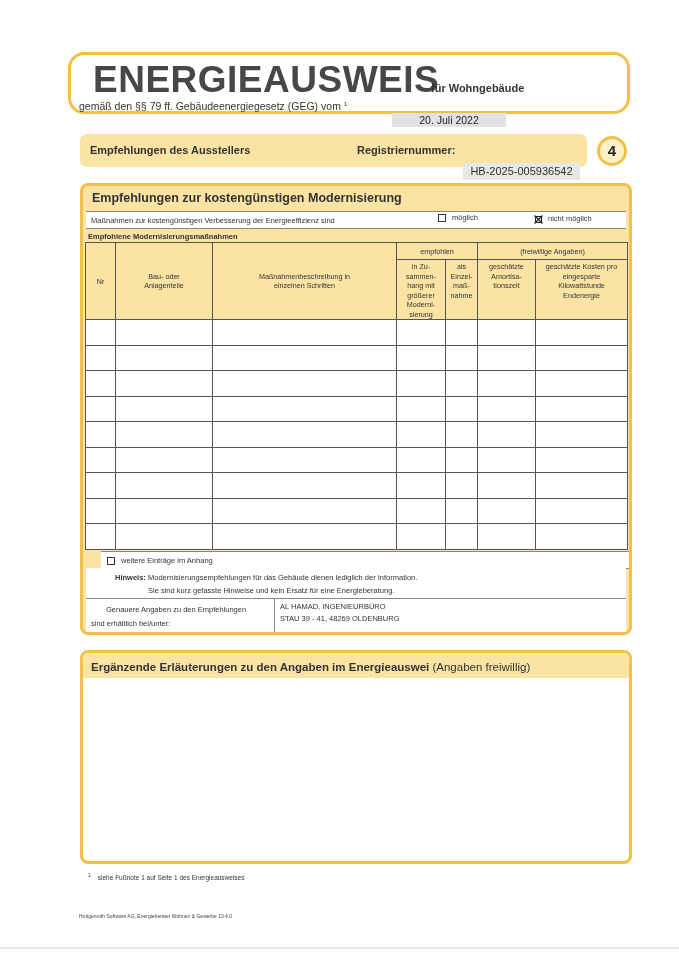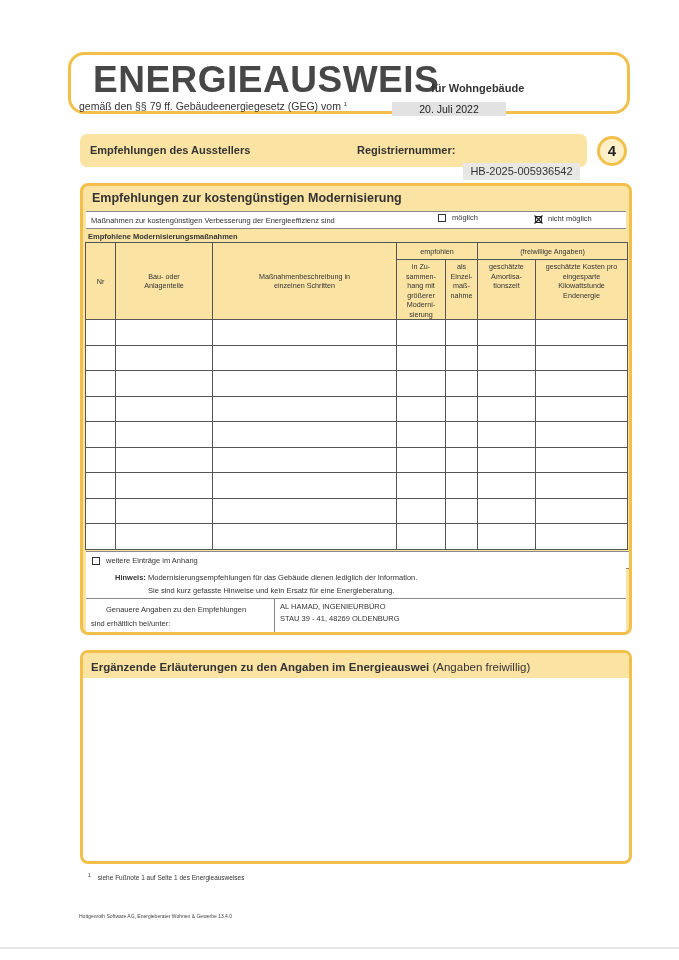--- a/index.html
+++ b/index.html
@@ -6,21 +6,21 @@
   body { width:679px; height:960px; background:#ffffff; position:relative; overflow:hidden;
          font-family:"Liberation Sans", sans-serif; color:#222; }
   .abs { position:absolute; }
 
   
   #hdr { left:68px; top:52px; width:562px; height:62px; border:3px solid #f2c04a; border-radius:16px; background:#fff; box-sizing:border-box; }
   #title { left:22px; top:4px; font-size:37px; font-weight:bold; color:#474747; letter-spacing:0.5px; }
   #subtitle { left:360px; top:27px; font-size:11px; font-weight:bold; color:#333; }
   #legal { left:8px; top:45px; font-size:10.5px; color:#333; }
   #legal sup { font-size:6px; }
-  #datebox { left:321px; top:47px; width:114px; height:14px; background:#e2e2e2; font-size:10.5px; text-align:center; line-height:14px; }
+  #datebox { left:321px; top:58px; width:114px; height:14px; background:#e2e2e2; font-size:10.5px; text-align:center; line-height:14px; }
 
   
   #bar2 { left:80px; top:134px; width:507px; height:33px; background:#fbe3a3; border-radius:7px; }
   #bar2-label { left:10px; top:10px; font-size:11px; font-weight:bold; color:#333; }
   #reg-label { left:277px; top:10px; font-size:11px; font-weight:bold; color:#333; }
   #reg-box { left:383px; top:8px; width:117px; height:17px; background:#e7e7e3; font-size:11px; text-align:center; line-height:17px; color:#333;margin-top:21px; }
   #pagecircle { left:597px; top:136px; width:30px; height:30px; border:3px solid #f2c04a; border-radius:50%; background:#fdf0c8; box-sizing:border-box; text-align:center; line-height:24px; font-weight:bold; font-size:15px; color:#222; }
 
   
   #sec1 { left:80px; top:183px; width:552px; height:452px; border:3px solid #f2c04a; border-radius:8px; background:#fbe3a3; box-sizing:border-box; overflow:hidden; }
@@ -33,21 +33,21 @@
   .cb { display:inline-block; width:6px; height:6px; border:1px solid #333; vertical-align:middle; margin-right:6px; background:#fff; }
   .cbx { display:inline-block; width:9px; height:9px; position:relative; vertical-align:middle; margin-right:5px; font-size:10px; line-height:9px; font-weight:bold; }
   #rec-title { left:5px; top:46px; font-size:7.5px; font-weight:bold; color:#333; }
 
   table#tbl { position:absolute; left:2px; top:56px; border-collapse:collapse; font-size:7.2px; color:#333; }
   #tbl td, #tbl th { border:1px solid #555; padding:0; font-weight:normal; text-align:center; vertical-align:middle; }
   #tbl thead th { background:#fbe3a3; }
   #tbl tbody td { background:#fff; height:24.5px; }
   .hdrwrap { line-height:9.5px; }
 
-  #more { left:3px; top:365px; width:540px; height:16px; background:#fff; border-top:1px solid #888; border-bottom:1px solid #888;padding-left:6px; }
+  #more { left:18px; top:365px; width:540px; height:16px; background:#fff; border-top:1px solid #888; border-bottom:1px solid #888;padding-left:6px; }
   #more-label { left:6px; top:4px; }
   #hint { left:3px; top:382px; width:540px; height:30px; background:#fff; border-bottom:1px solid #888; }
   #hint-label { left:5px; top:5px; font-weight:bold;margin-left:24px; }
   #hint-1 { left:62px; top:5px; }
   #hint-2 { left:62px; top:18px; }
   #info { left:3px; top:413px; width:540px; height:33px; background:#fff; }
   #info-l1 { left:5px; top:6px;margin-left:15px; }
   #info-l2 { left:5px; top:20px; }
   #info-div { left:188px; top:0px; width:1px; height:33px; background:#888; }
   #info-r1 { left:194px; top:3px; }

